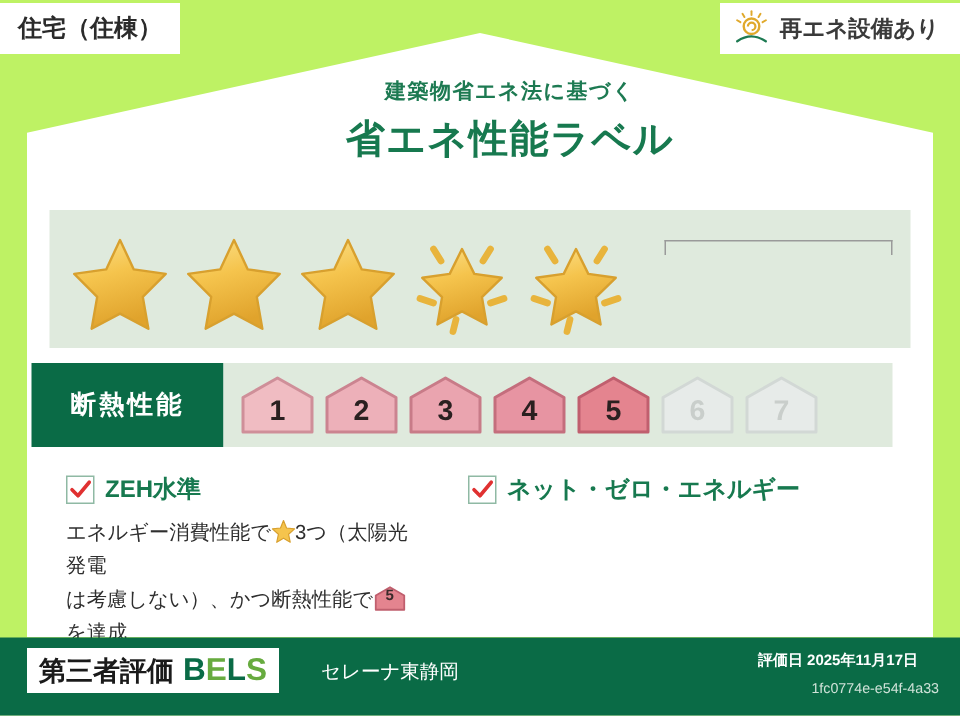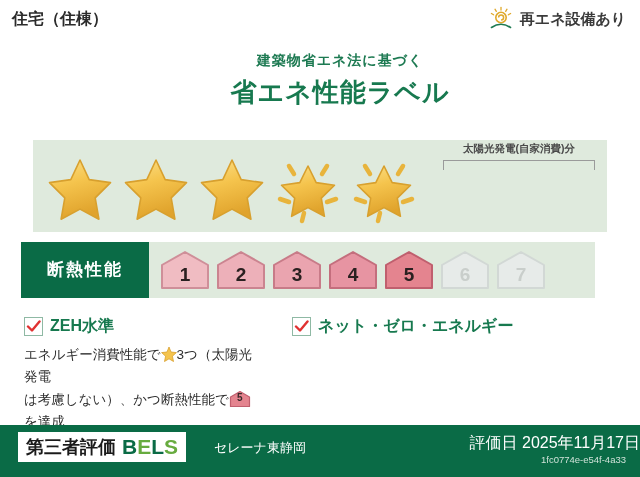--- a/index.html
+++ b/index.html
@@ -2,21 +2,21 @@
 <html><head>
 <meta charset="utf-8">
 <style>
   html,body{margin:0;padding:0;}
   body{
     width:640px;height:477px;overflow:hidden;
     background:#0b6b45;
     font-family:"Liberation Sans","DejaVu Sans",sans-serif;
     -webkit-font-smoothing:antialiased;
   }
-  #label-root{position:relative;width:640px;height:477px;background:#ffffff;}
+  #label-root{position:relative;width:640px;height:477px;background:#bef264;}
 
   
   .chip{
     position:absolute;background:#ffffff;display:flex;align-items:center;
     justify-content:center;box-sizing:border-box;
   }
   #chip-housetype{left:0px;top:2px;width:120px;height:34px;}
   #chip-housetype .chip-text{
     font-size:16px;font-weight:bold;color:#2b2b2b;letter-spacing:0px;
   }
@@ -79,21 +79,21 @@
     display:flex;align-items:flex-end;justify-content:center;
   }
   .house svg{position:absolute;left:0;top:0;width:52px;height:42px;}
   .house .num{
     position:relative;z-index:2;font-size:19px;font-weight:bold;
     color:#2a2020;padding-bottom:5px;
   }
   .house.off .num{color:#c9cecb;}
 
   
-  #cols{position:absolute;left:10px;top:316px;width:536px;height:100px;display:flex;}
+  #cols{position:absolute;left:30px;top:316px;width:536px;height:100px;display:flex;}
   .col{flex:1 1 50%;padding:0 14px;box-sizing:border-box;}
   .col-head{display:flex;align-items:center;gap:7px;}
   .checkbox{
     width:19px;height:19px;flex:0 0 19px;border:1.4px solid #8fb9a4;background:#fff;
     position:relative;box-sizing:border-box;
   }
   .checkbox svg{position:absolute;left:1px;top:1px;width:15px;height:15px;}
   .col-title{font-size:16px;font-weight:bold;color:#17794f;white-space:nowrap;}
   .col-body{
     font-size:13.5px;color:#2e2e2e;line-height:1.65;margin-top:7px;
@@ -120,21 +120,21 @@
     display:flex;align-items:center;padding:0 8px;box-sizing:border-box;
   }
   #bels-label{font-size:18px;font-weight:bold;color:#1a1a1a;letter-spacing:0px;}
   #bels-word{font-size:21px;font-weight:bold;margin-left:6px;letter-spacing:0px;}
   #bels-word .d{color:#0a6b46;}
   #bels-word .l{color:#67ab3f;}
   #proj-name{
     position:absolute;left:214px;top:14px;font-size:13px;color:#ffffff;white-space:nowrap;
   }
   #eval-date{
-    position:absolute;right:0;top:8px;font-size:16px;font-weight:normal;color:#ffffff;
+    position:absolute;right:28px;top:8px;font-size:10px;font-weight:bold;color:#ffffff;
     white-space:nowrap;
   }
   #eval-id{
     position:absolute;right:14px;top:29px;font-size:9.5px;color:#cfe2d8;white-space:nowrap;
     font-family:"Liberation Sans","DejaVu Sans",sans-serif;
   }
 </style>
 </head>
 <body>
 
@@ -165,21 +165,20 @@
   </div>
 
   <div id="title-block">
     <div id="title-sub">建築物省エネ法に基づく</div>
     <div id="title-main">省エネ性能ラベル</div>
   </div>
 
   <div class="row" id="row-energy">
     <div class="row-body">
 
-      <div id="solar-note">太陽光発電(自家消費)分</div>
       <div id="solar-bracket"></div>
 
       <div class="stars">
 
         <span class="star-wrap">
           <svg viewBox="0 0 74 74">
             <defs>
               <linearGradient id="sg" x1="0" y1="0" x2="0.3" y2="1">
                 <stop offset="0%" stop-color="#fbe08a"></stop>
                 <stop offset="45%" stop-color="#f5c44d"></stop>

